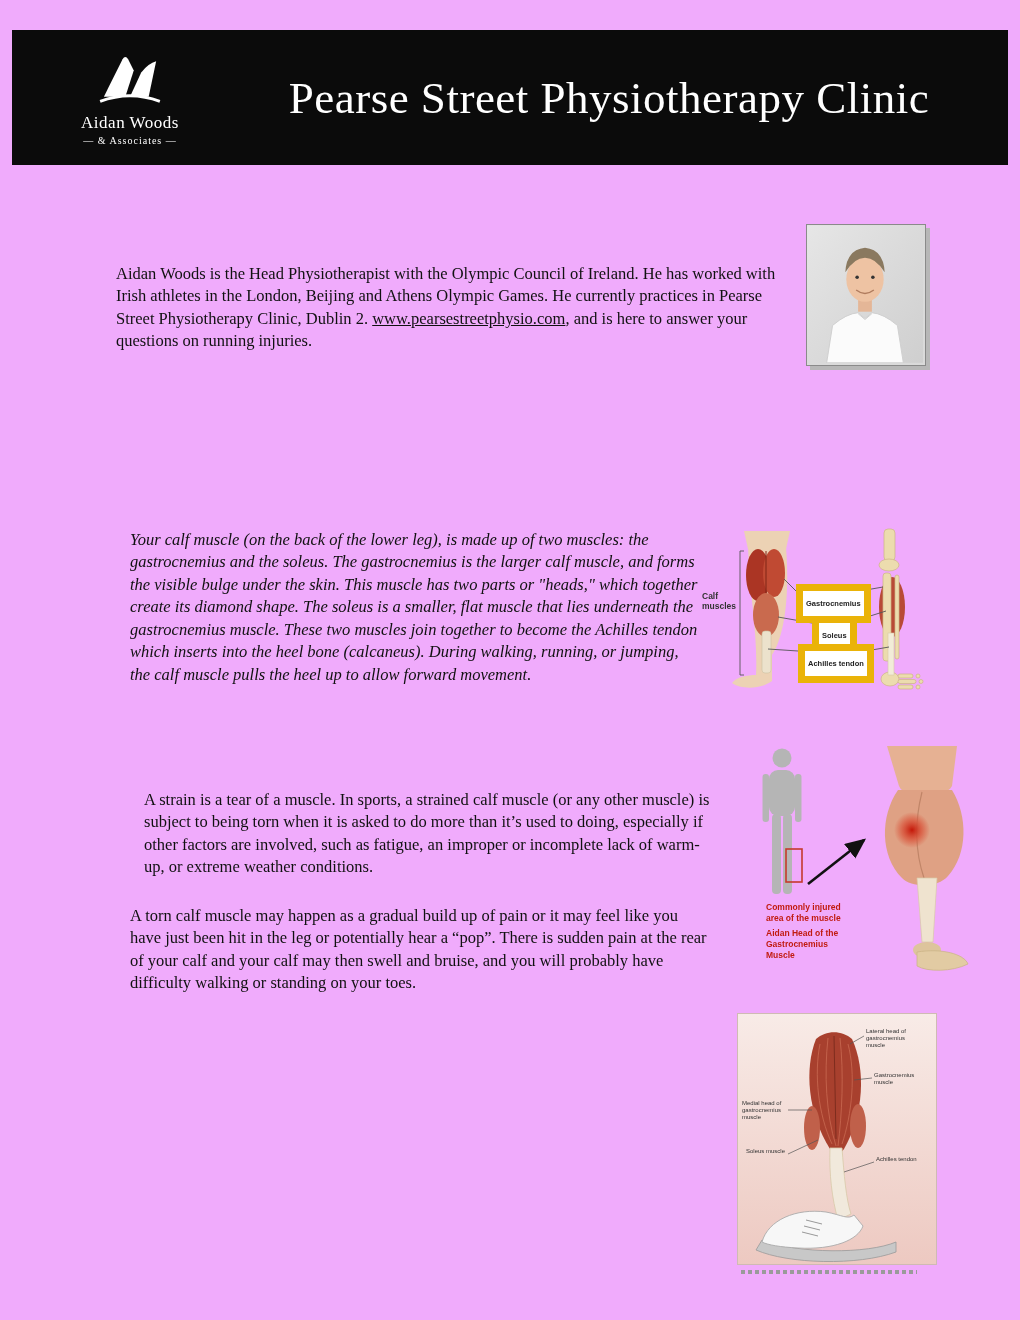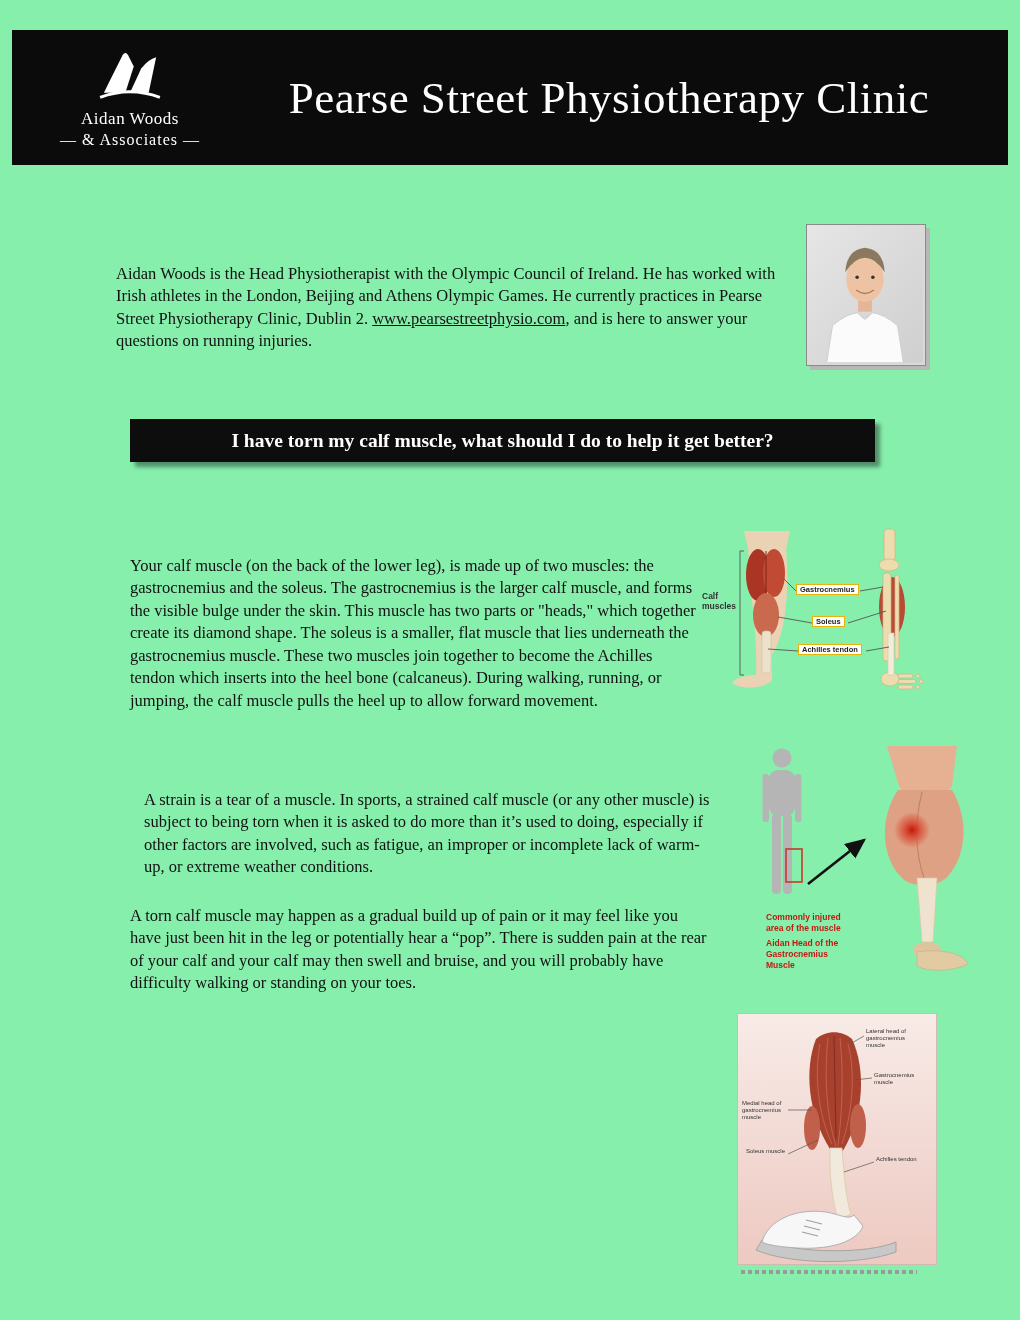--- a/index.html
+++ b/index.html
@@ -1,63 +1,63 @@
 <!DOCTYPE html>
 <html><head>
 <meta charset="utf-8">
 <style>
   html,body{margin:0;padding:0;background:#ffffff;}
-  .page{position:relative;width:1020px;height:1320px;background:#86efac;
+  .page{position:relative;width:1020px;height:1320px;background:#f0abfc;
         font-family:"Liberation Serif",serif;color:#111;overflow:hidden;}
 
   
   .header-bar{position:absolute;left:12px;top:30px;width:996px;height:135px;
               background:#0b0b0b;display:flex;align-items:center;}
   .logo-block{width:180px;display:flex;flex-direction:column;align-items:center;
               color:#fff;padding-left:28px;}
   .logo-name{font-size:17px;margin-top:3px;letter-spacing:.5px;}
-  .logo-sub{font-size:16px;margin-top:2px;letter-spacing:1px;}
+  .logo-sub{font-size:10px;margin-top:2px;letter-spacing:1px;}
   .clinic-title{flex:1;text-align:center;color:#fff;font-size:45px;
                 padding-right:10px;letter-spacing:.5px;}
 
   
   .intro{position:absolute;left:116px;top:246px;width:662px;
          font-size:16.5px;line-height:1.37;}
   .intro a{color:#111;text-decoration:underline;}
 
   .portrait{position:absolute;left:806px;top:224px;width:118px;height:140px;
             border:1px solid #8a8a8a;box-shadow:4px 4px 0 #b7b7b7;background:#dadada;}
 
   
   .banner{position:absolute;left:130px;top:419px;width:745px;height:43px;
           background:#0d0d0d;color:#fff;display:flex;align-items:center;justify-content:center;
           font-weight:bold;font-size:19.5px;box-shadow:5px 5px 4px rgba(0,0,0,.40);}
 
   
   .para{position:absolute;font-size:16.5px;line-height:1.37;}
-  .para-anatomy{left:130px;top:538px;width:568px;}
+  .para-anatomy{left:130px;top:512px;width:568px;font-style:italic;}
   .para-strain{left:144px;top:772px;width:566px;}
   .para-torn{left:130px;top:888px;width:578px;}
 
   
   .fig{position:absolute;}
   .fig1{left:700px;top:527px;width:258px;height:178px;font-weight:bold;}
   .fig2{left:752px;top:744px;width:235px;height:248px;}
   .fig3{left:737px;top:1013px;width:200px;height:264px;}
   .fig3-art{position:relative;width:198px;height:250px;border:1px solid #cfbab4;
             background:linear-gradient(#f8ebe7,#edc9c1);}
 
   .fig-label{position:absolute;font-family:"Liberation Sans",sans-serif;color:#222;
              font-size:7.5px;line-height:1.2;}
-  .fig-label.boxed{background:#fff;border:1px solid #eab308;padding:0 3px;white-space:nowrap;}
+  .fig-label.boxed{background:#fff;border:7px solid #eab308;padding:8px 3px;white-space:nowrap;}
   .fig-label.tiny{font-size:6px;color:#333;}
   .bracket-label{position:absolute;left:2px;top:64px;width:36px;
                  font-family:"Liberation Sans",sans-serif;font-size:8.5px;color:#333;line-height:1.2;}
 
-  .injury-caption{position:absolute;left:14px;top:168px;width:82px;
+  .injury-caption{position:absolute;left:14px;top:158px;width:82px;
                   font-family:"Liberation Sans",sans-serif;font-weight:bold;
                   color:#c11b10;font-size:8.5px;line-height:1.25;}
   .injury-caption p{margin:0 0 5px 0;}
 
   .caption-placeholder{margin-top:5px;margin-left:4px;width:176px;height:4px;
       background:repeating-linear-gradient(90deg,#9a9a9a 0 4px,transparent 4px 7px);}
 </style>
 </head>
 <body>
 
@@ -94,21 +94,20 @@
       <rect x="52" y="72" width="14" height="16" fill="#e4b697"></rect>
       <ellipse cx="59" cy="55" rx="19" ry="23" fill="#eec3a3"></ellipse>
       <path d="M39 48 Q40 25 59 23 Q78 25 79 48 Q70 33 59 33 Q48 33 39 48 Z" fill="#8a795f"></path>
       <circle cx="51" cy="53" r="1.8" fill="#333"></circle>
       <circle cx="67" cy="53" r="1.8" fill="#333"></circle>
       <path d="M50 66 Q59 73 68 66" stroke="#b07c5e" stroke-width="1.4" fill="none"></path>
       <path d="M52 90 L59 96 L66 90" stroke="#cfcfcf" stroke-width="1" fill="none"></path>
     </svg>
   </div>
 
-  <div class="banner">I have torn my calf muscle, what should I do to help it get better?</div>
 
   <p class="para para-anatomy">Your calf muscle (on the back of the lower leg), is made up of two muscles: the gastrocnemius and the soleus. The gastrocnemius is the larger calf muscle, and forms the visible bulge under the skin. This muscle has two parts or "heads," which together create its diamond shape. The soleus is a smaller, flat muscle that lies underneath the gastrocnemius muscle. These two muscles join together to become the Achilles tendon which inserts into the heel bone (calcaneus). During walking, running, or jumping, the calf muscle pulls the heel up to allow forward movement.</p>
   <p class="para para-strain">A strain is a tear of a muscle. In sports, a strained calf muscle (or any other muscle) is subject to being torn when it is asked to do more than it’s used to doing, especially if other factors are involved, such as fatigue, an improper or incomplete lack of warm-up, or extreme weather conditions.</p>
   <p class="para para-torn">A torn calf muscle may happen as a gradual build up of pain or it may feel like you have just been hit in the leg or potentially hear a “pop”. There is sudden pain at the rear of your calf and your calf may then swell and bruise, and you will probably have difficulty walking or standing on your toes.</p>
 
   <div class="fig fig1">
     <svg width="258" height="178" viewBox="0 0 258 178">
 
       <path d="M44 4 L90 4 L86 22 L48 22 Z" fill="#ecd2b4"></path>
       <path d="M48 20 L86 20 C90 70 84 110 72 128 L72 148 L56 148 C58 110 50 70 48 20 Z" fill="#ecd2b4"></path>

